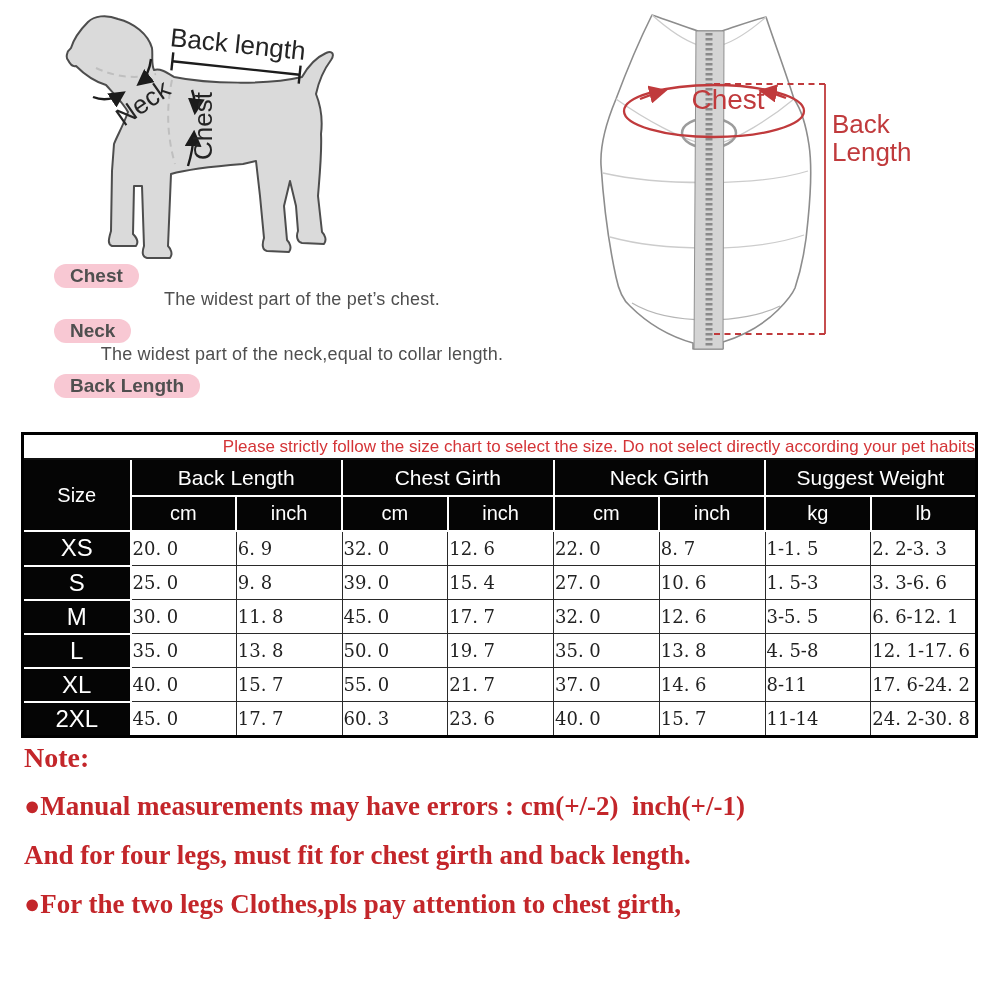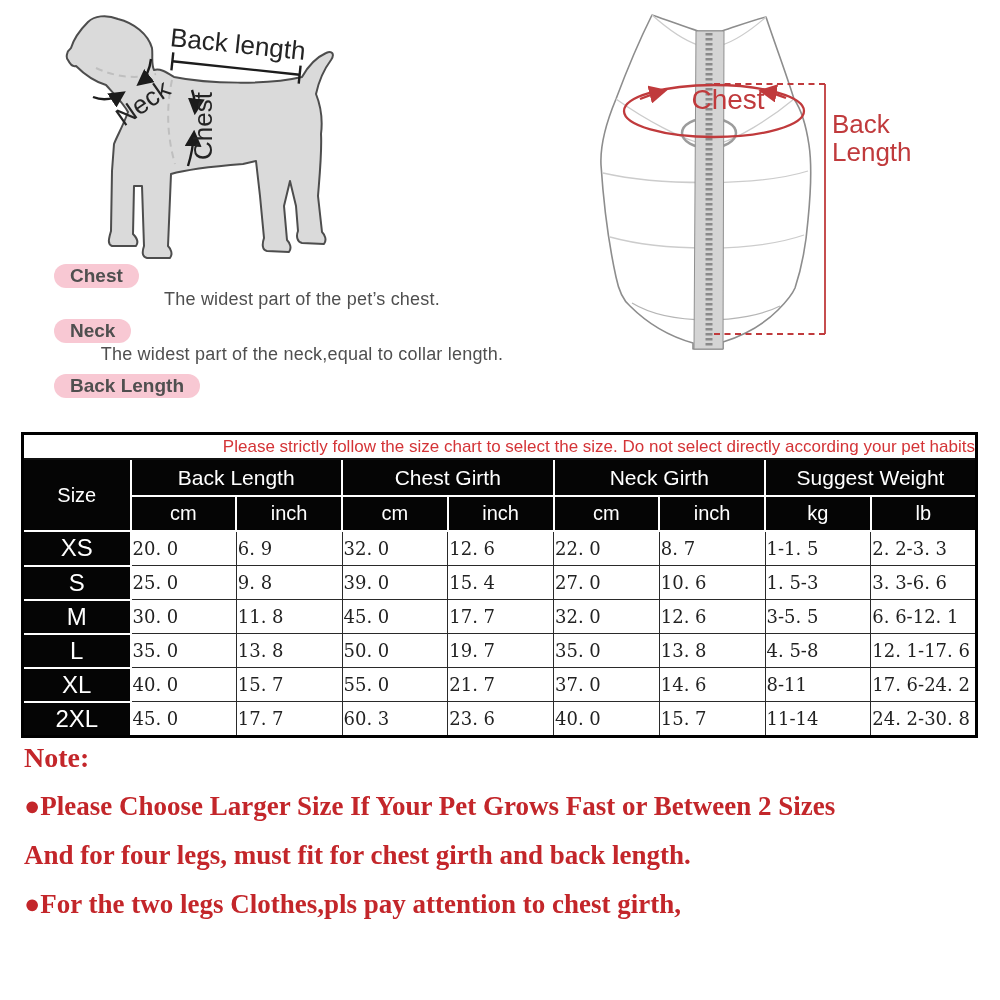--- a/index.html
+++ b/index.html
@@ -234,19 +234,19 @@
           <td class="val-cell">15. 7</td>
           <td class="val-cell">11-14</td>
           <td class="val-cell">24. 2-30. 8</td>
         </tr>
       </tbody>
   </table>
 
   <div class="notes">
     <div class="notes-title">Note:</div>
     <div id="notes-items">
-        <div class="note-item">●Please Choose Larger Size If Your Pet Grows Fast or Between 2 Sizes</div>
+        <div class="note-item">●Manual measurements may have errors : cm(+/-2)  inch(+/-1)</div>
         <div class="note-item">And for four legs, must fit for chest girth and back length.</div>
         <div class="note-item">●For the two legs Clothes,pls pay attention to chest girth,</div>
       </div>
   </div>
 
 </div>
 
 </body></html>

